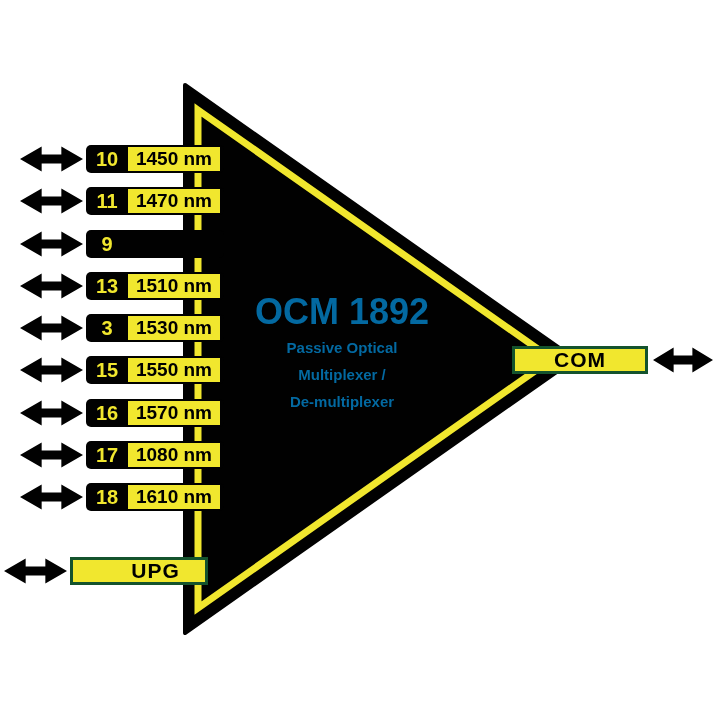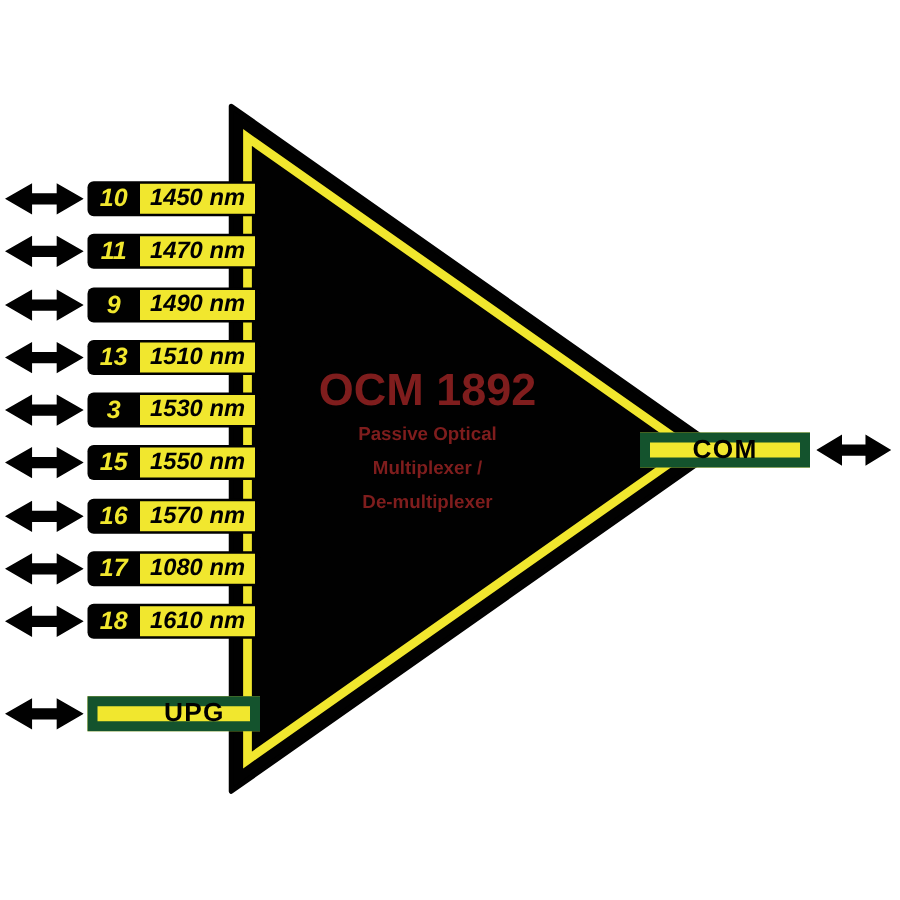--- a/index.html
+++ b/index.html
@@ -16,25 +16,24 @@
 
   .triangle-svg {
     position: absolute;
     left: 0; top: 0;
     width: 720px; height: 720px;
   }
 
   
   .channel {
     position: absolute;
-    left: 4px;
-    height: 28px;
-    display: flex;
-    align-items: center;
-    font-style: italic;
+    left: 20px;
+    height: 28px;
+    display: flex;
+    align-items: center;
   }
   .arrow-svg {
     width: 63px;
     height: 28px;
     flex: 0 0 auto;
     margin-right: 3px;
   }
   .bar {
     position: relative;
     width: 138px;
@@ -72,21 +71,21 @@
   .upg-row {
     position: absolute;
     left: 4px;
     top: 557px;
     height: 28px;
     display: flex;
     align-items: center;
   }
   .port-box {
     background: #F1E72E;
-    border: 8px solid #14532d;
+    border: 3px solid #14532d;
     color: #000000;
     font-weight: bold;
     font-size: 21px;
     display: flex;
     align-items: center;
     justify-content: center;
     letter-spacing: 1px;
   }
   .upg-box { width: 138px; height: 28px; padding-left: 33px; }
 
@@ -101,21 +100,21 @@
   .com-box { width: 136px; height: 28px; }
   .com-arrow { margin-left: 5px; width: 60px; height: 28px; }
 
   
   .device-info {
     position: absolute;
     left: 228px;
     top: 293px;
     width: 228px;
     text-align: center;
-    color: #7f1d1d;
+    color: #0369a1;
   }
   .device-title {
     font-size: 36px;
     font-weight: bold;
     line-height: 38px;
     margin-bottom: 3px;
     white-space: nowrap;
   }
   .device-subtitle {
     font-size: 15px;
@@ -153,21 +152,20 @@
       <span class="wl">1470 nm</span>
     </div>
   </div>
 
   <div class="channel" style="top:230px">
     <svg class="arrow-svg" viewBox="0 0 64 28" preserveAspectRatio="none">
         <path fill="#010101" d="M0 14 L22 1.5 L22 9.5 L42 9.5 L42 1.5 L64 14 L42 26.5 L42 18.5 L22 18.5 L22 26.5 Z"></path>
       </svg>
     <div class="bar">
       <span class="num">9</span>
-      <span class="wl">1490 nm</span>
     </div>
   </div>
 
   <div class="channel" style="top:272px">
     <svg class="arrow-svg" viewBox="0 0 64 28" preserveAspectRatio="none">
         <path fill="#010101" d="M0 14 L22 1.5 L22 9.5 L42 9.5 L42 1.5 L64 14 L42 26.5 L42 18.5 L22 18.5 L22 26.5 Z"></path>
       </svg>
     <div class="bar">
       <span class="num">13</span>
       <span class="wl">1510 nm</span>

